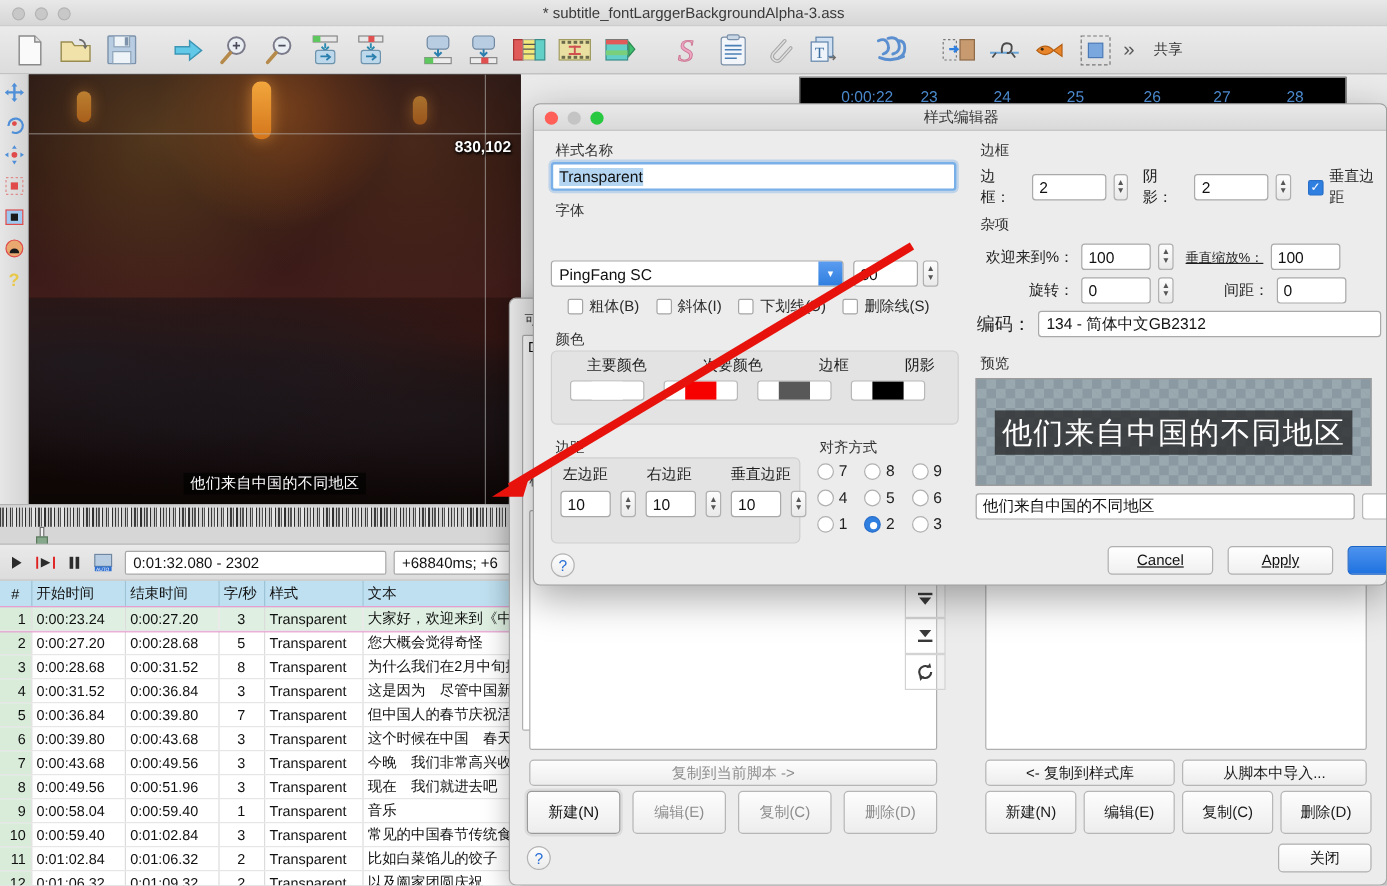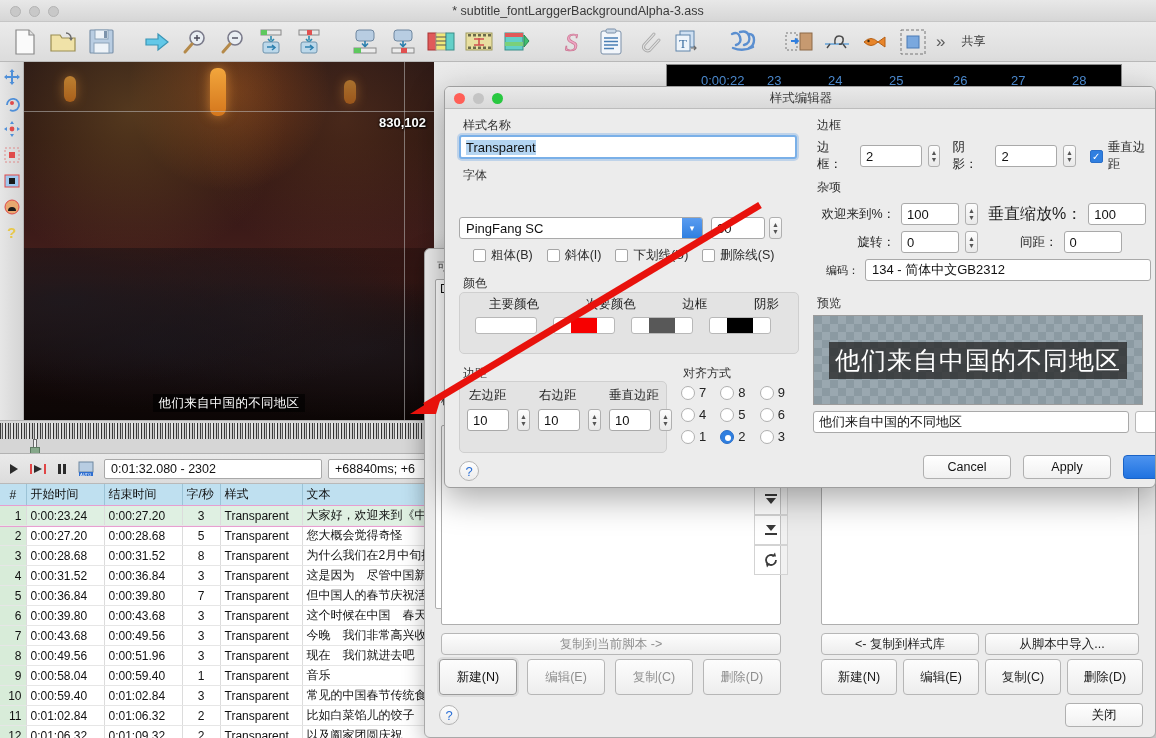--- a/index.html
+++ b/index.html
@@ -258,21 +258,21 @@
     background-position: 0 0, 8px 8px;
     border: 1px solid #9b9b9b;
     display: flex; align-items: center; justify-content: center;
   }
   .preview-text {
     background: rgba(40,40,40,0.78); color: #fff; font-size: 25px; padding: 2px 6px; letter-spacing: 1px;
   }
   .dlgbtn {
     height: 24px; border-radius: 4px; font-size: 12.5px;
     display: flex; align-items: center; justify-content: center;
-    background: linear-gradient(#ffffff,#f0f0f0); border: 1px solid #b0b0b0; color: #111;
+    background: linear-gradient(#ffffff,#f0f0f0); border: 1px solid #b0b0b0; color: #111; text-decoration: underline;
   }
   .dlgbtn.primary { background: linear-gradient(#4d93ef,#1f72e0); border-color: #1a63c6; color: #fff; }
 
   
   .red-arrow { position: absolute; left: 0; top: 0; pointer-events: none; }
 </style>
 </head>
 <body>
 
 <div id="root">
@@ -929,21 +929,21 @@
 
     <div style="position:absolute; left:366px; top:94px; display:flex; align-items:center; gap:6px;">
       <span style="font-size:12.5px; color:#1f1f1f; width:84px; text-align:right;">欢迎来到%：</span>
       <span class="txtfield" style="width:58px; height:22px;">
         <span>100</span>
       </span>
       <span class="stepper">
             <span>▲</span>
             <span>▼</span>
           </span>
-      <span style="font-size:16px; color:#1f1f1f; margin-left:4px;">垂直缩放%：</span>
+      <span style="font-size:11px; color:#1f1f1f; margin-left:4px;text-decoration:underline;">垂直缩放%：</span>
       <span class="txtfield" style="width:58px; height:22px;">
         <span>100</span>
       </span>
     </div>
 
     <div style="position:absolute; left:366px; top:122px; display:flex; align-items:center; gap:6px;">
       <span style="font-size:12.5px; color:#1f1f1f; width:84px; text-align:right;">旋转：</span>
       <span class="txtfield" style="width:58px; height:22px;">
         <span>0</span>
       </span>
@@ -951,21 +951,21 @@
             <span>▲</span>
             <span>▼</span>
           </span>
       <span style="font-size:12.5px; color:#1f1f1f; margin-left:36px;">间距：</span>
       <span class="txtfield" style="width:58px; height:22px;">
         <span>0</span>
       </span>
     </div>
 
     <div style="position:absolute; left:366px; top:150px; display:flex; align-items:center; gap:6px;">
-      <span style="font-size:11px; color:#1f1f1f; width:48px; text-align:right;">编码：</span>
+      <span style="font-size:15px; color:#1f1f1f; width:48px; text-align:right;">编码：</span>
       <span class="combo" style="width:286px; height:22px;">
         <span>134 - 简体中文GB2312</span>
       </span>
     </div>
 
     <div class="grp-label" style="position:absolute; left:372px; top:186px;">预览</div>
     <div class="preview-box" style="position:absolute; left:368px; top:206px; width:330px; height:90px;">
       <span class="preview-text">他们来自中国的不同地区</span>
     </div>
     <div class="txtfield" style="position:absolute; left:368px; top:302px; width:316px; height:22px;">

